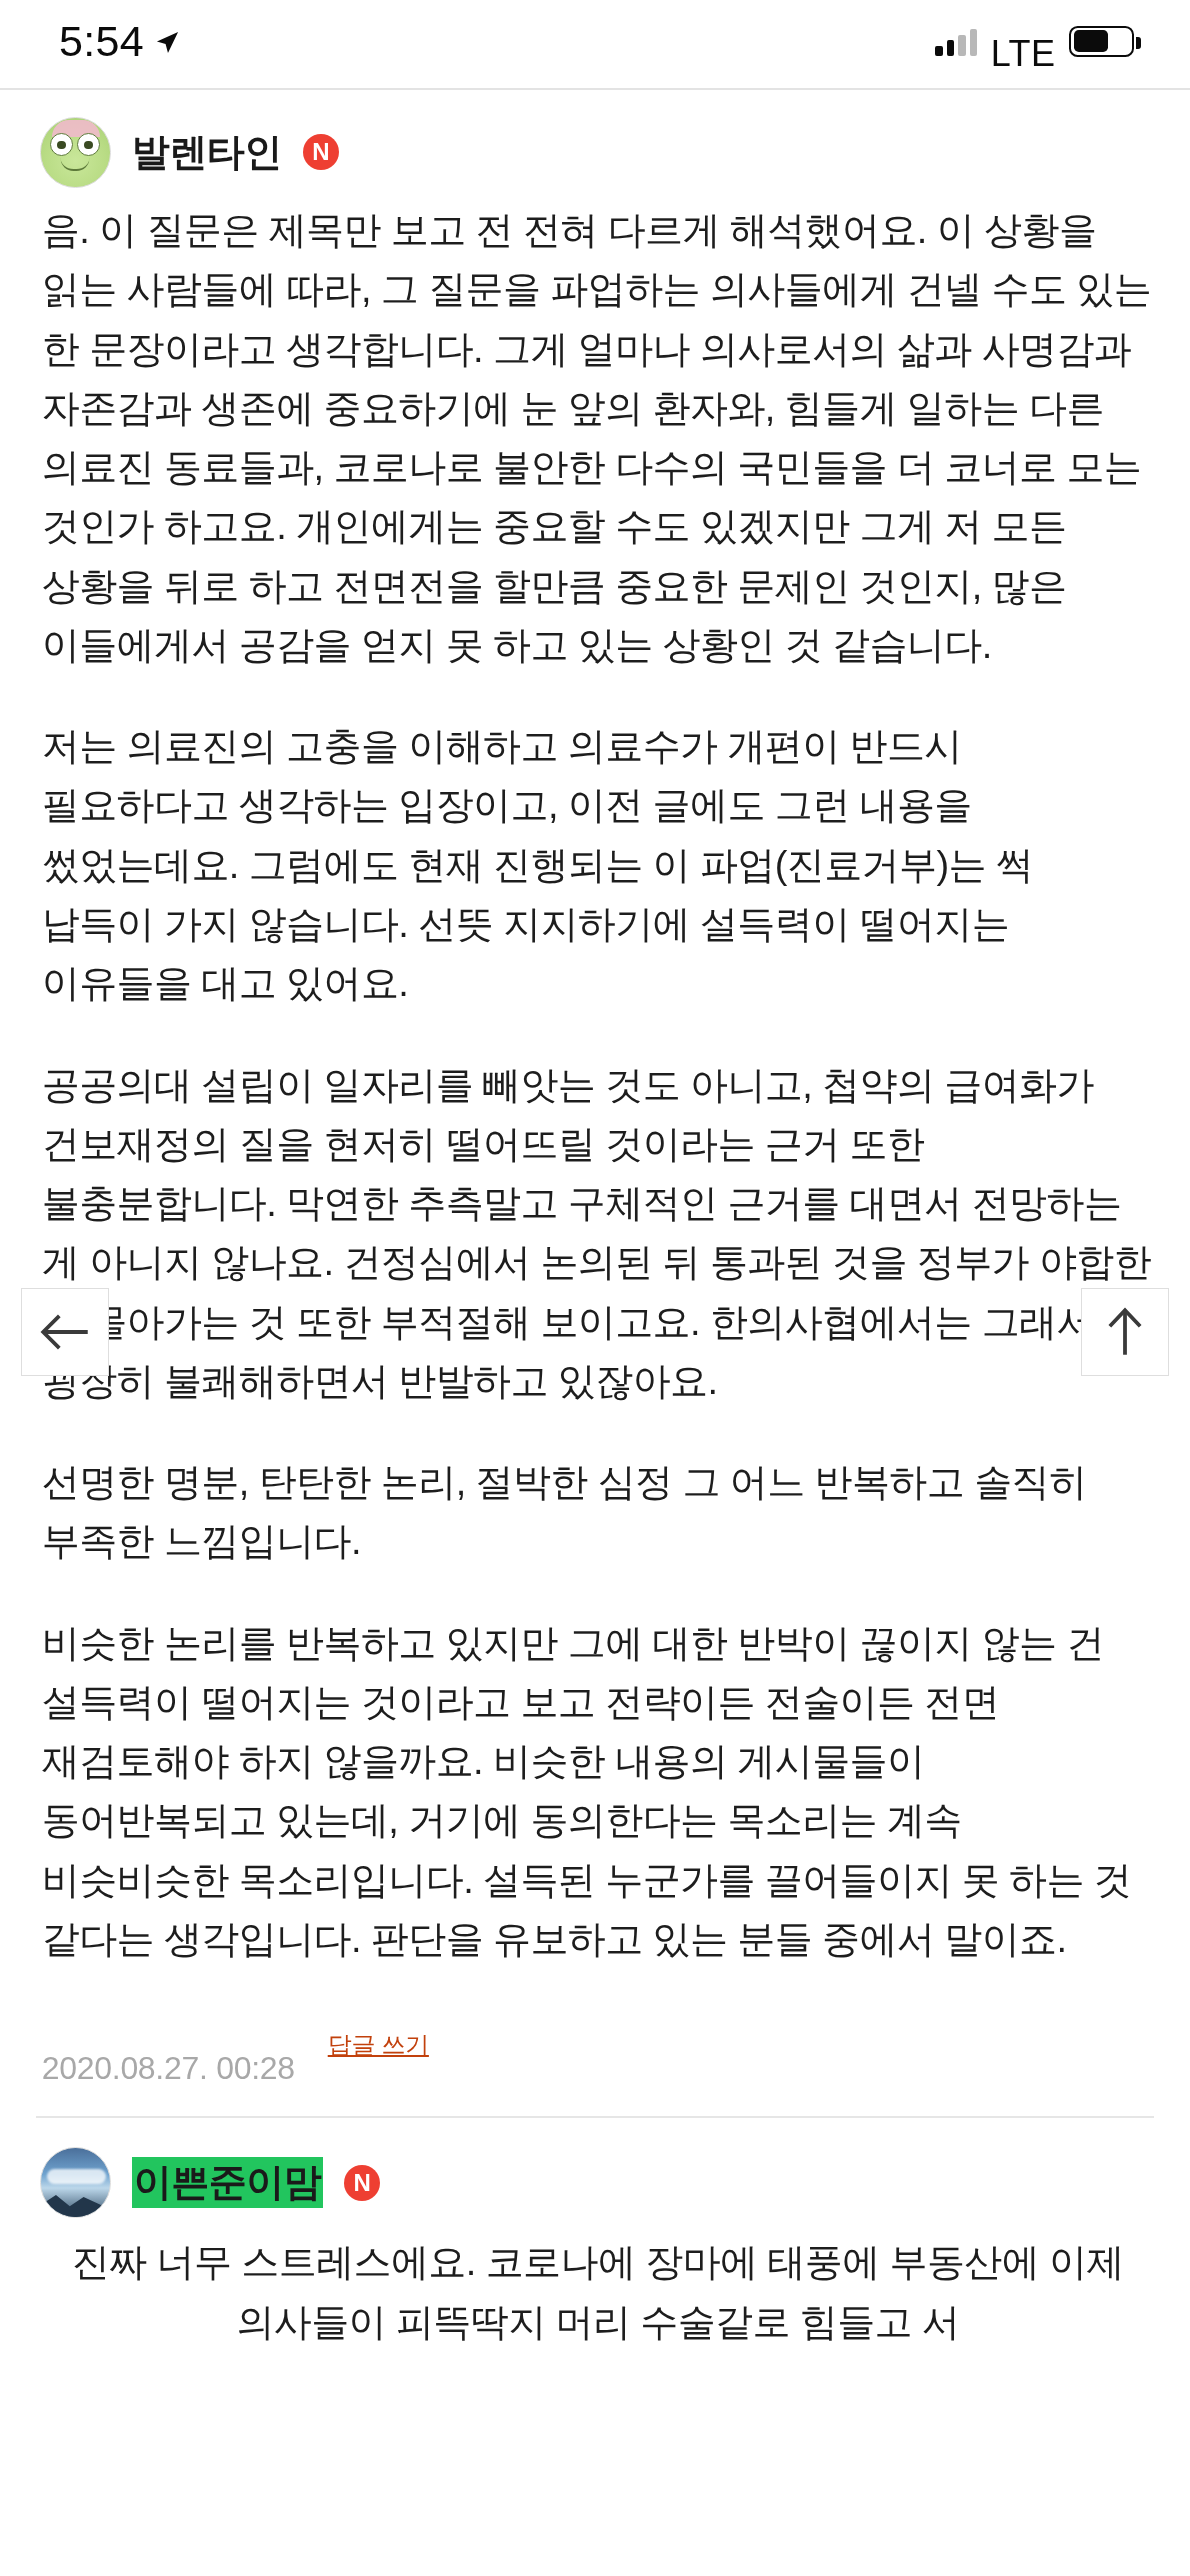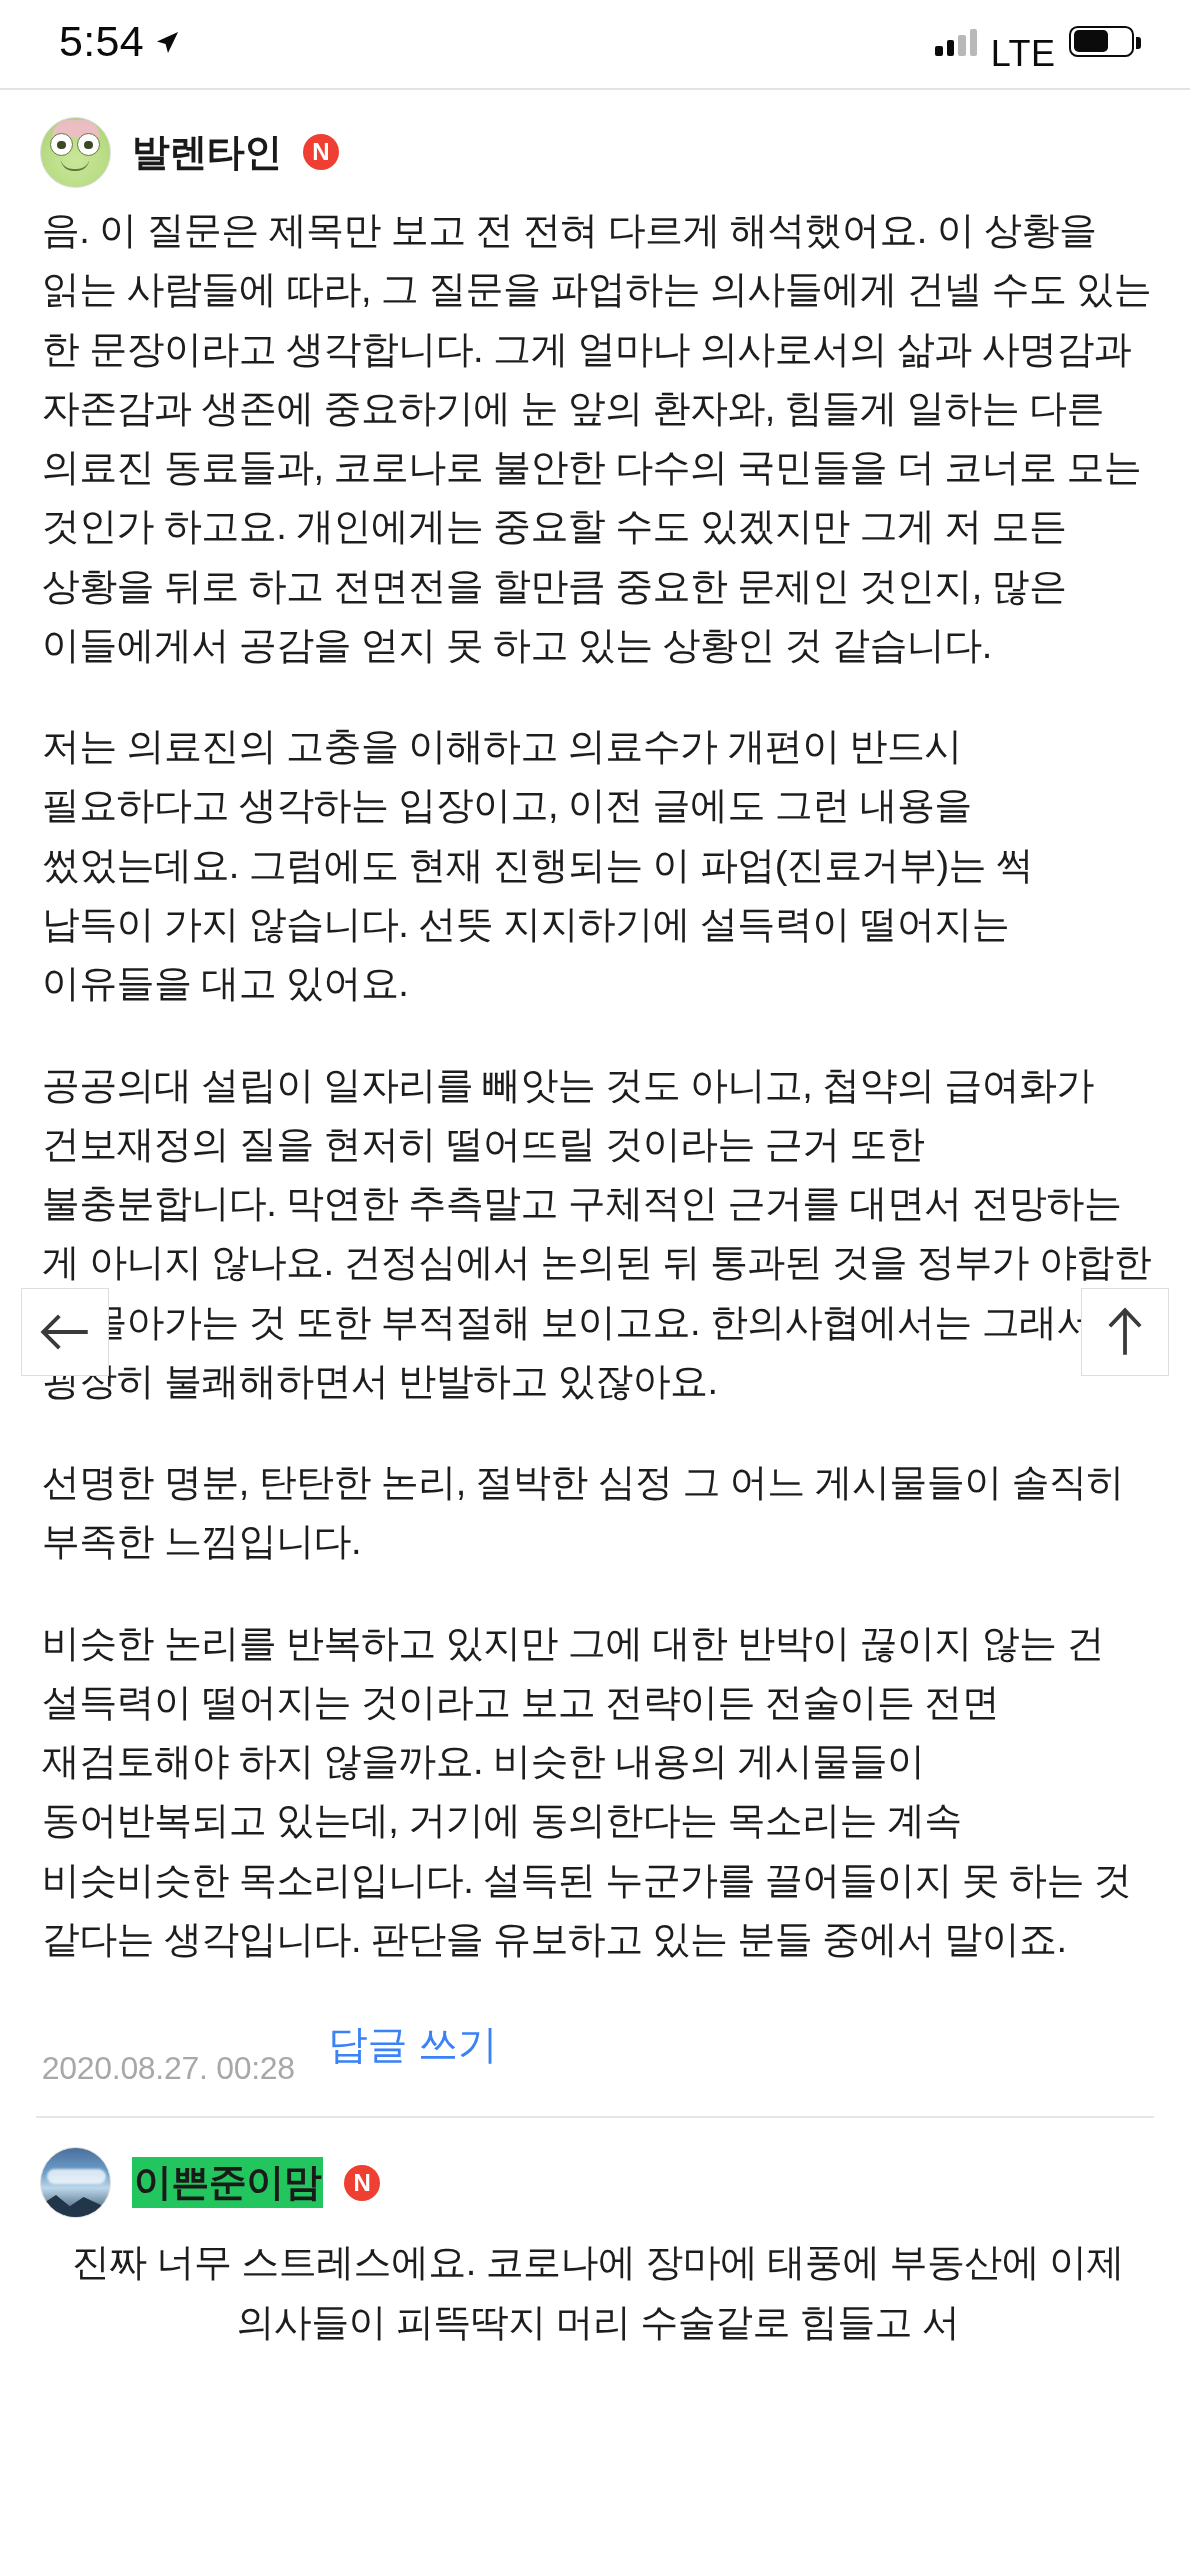--- a/index.html
+++ b/index.html
@@ -216,23 +216,24 @@
     margin-top: 33px;
     padding-left: 5.8px;
   }
   .timestamp {
     font-size: 32px;
     color: #a8a8a8;
     letter-spacing: -0.3px;
     margin-top: 48px;
   }
   .reply-link {
-    font-size: 40px;
-    color: #3b82f6;
+    font-size: 24px;
+    color: #c2410c;
     letter-spacing: -0.3px;
+    text-decoration: underline;
   }
 
   .sep {
     height: 1.9px;
     background: #e6e6e6;
     margin: 29px 0 0 0;
   }
 
   
   .comment2 {
@@ -294,21 +295,21 @@
         <span class="mouth"></span>
       </span>
       <span class="nickname">발렌타인</span>
       <span class="badge-n">N</span>
     </div>
 
     <div class="comment-body">
       <p>음. 이 질문은 제목만 보고 전 전혀 다르게 해석했어요. 이 상황을 읽는 사람들에 따라, 그 질문을 파업하는 의사들에게 건넬 수도 있는 한 문장이라고 생각합니다. 그게 얼마나 의사로서의 삶과 사명감과 자존감과 생존에 중요하기에 눈 앞의 환자와, 힘들게 일하는 다른 의료진 동료들과, 코로나로 불안한 다수의 국민들을 더 코너로 모는 것인가 하고요. 개인에게는 중요할 수도 있겠지만 그게 저 모든 상황을 뒤로 하고 전면전을 할만큼 중요한 문제인 것인지, 많은 이들에게서 공감을 얻지 못 하고 있는 상황인 것 같습니다.</p>
       <p>저는 의료진의 고충을 이해하고 의료수가 개편이 반드시 필요하다고 생각하는 입장이고, 이전 글에도 그런 내용을 썼었는데요. 그럼에도 현재 진행되는 이 파업(진료거부)는 썩 납득이 가지 않습니다. 선뜻 지지하기에 설득력이 떨어지는 이유들을 대고 있어요.</p>
       <p>공공의대 설립이 일자리를 빼앗는 것도 아니고, 첩약의 급여화가 건보재정의 질을 현저히 떨어뜨릴 것이라는 근거 또한 불충분합니다. 막연한 추측말고 구체적인 근거를 대면서 전망하는 게 아니지 않나요. 건정심에서 논의된 뒤 통과된 것을 정부가 야합한 듯 몰아가는 것 또한 부적절해 보이고요. 한의사협에서는 그래서 굉장히 불쾌해하면서 반발하고 있잖아요.</p>
-      <p>선명한 명분, 탄탄한 논리, 절박한 심정 그 어느 게시물들이 솔직히 부족한 느낌입니다.</p>
+      <p>선명한 명분, 탄탄한 논리, 절박한 심정 그 어느 반복하고 솔직히 부족한 느낌입니다.</p>
       <p>비슷한 논리를 반복하고 있지만 그에 대한 반박이 끊이지 않는 건 설득력이 떨어지는 것이라고 보고 전략이든 전술이든 전면 재검토해야 하지 않을까요. 비슷한 내용의 게시물들이 동어반복되고 있는데, 거기에 동의한다는 목소리는 계속 비슷비슷한 목소리입니다. 설득된 누군가를 끌어들이지 못 하는 것 같다는 생각입니다. 판단을 유보하고 있는 분들 중에서 말이죠.</p>
     </div>
 
     <div class="comment-meta">
       <span class="timestamp">2020.08.27. 00:28</span>
       <span class="reply-link">답글 쓰기</span>
     </div>
 
     <div class="sep"></div>
   </div>

